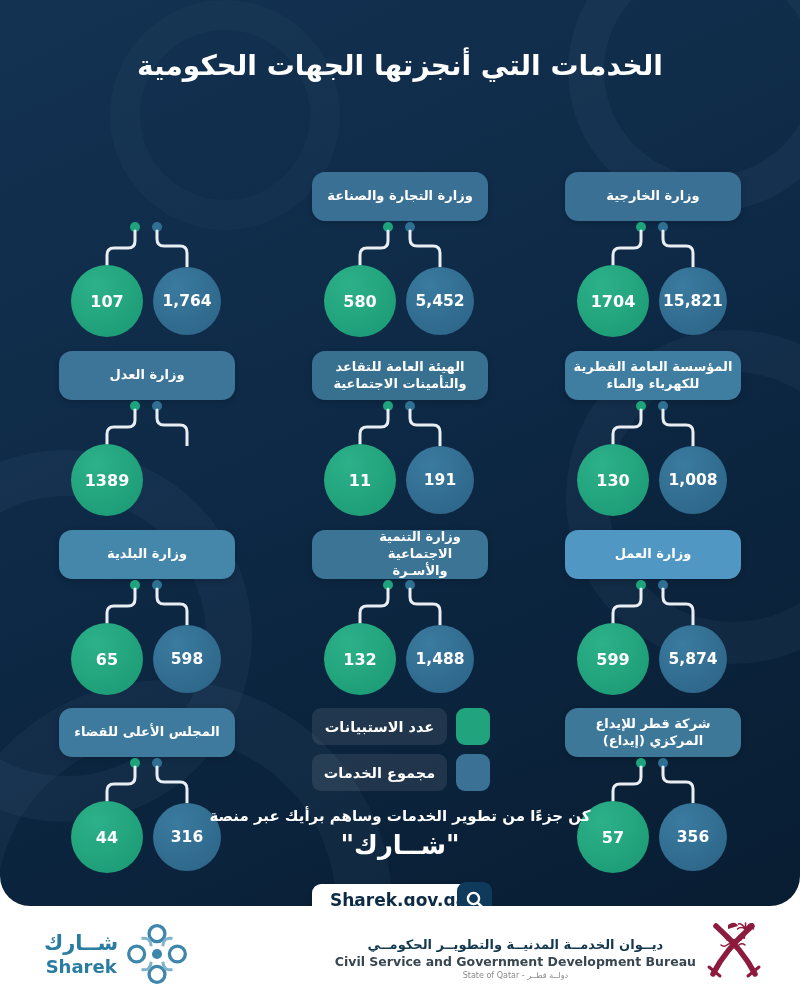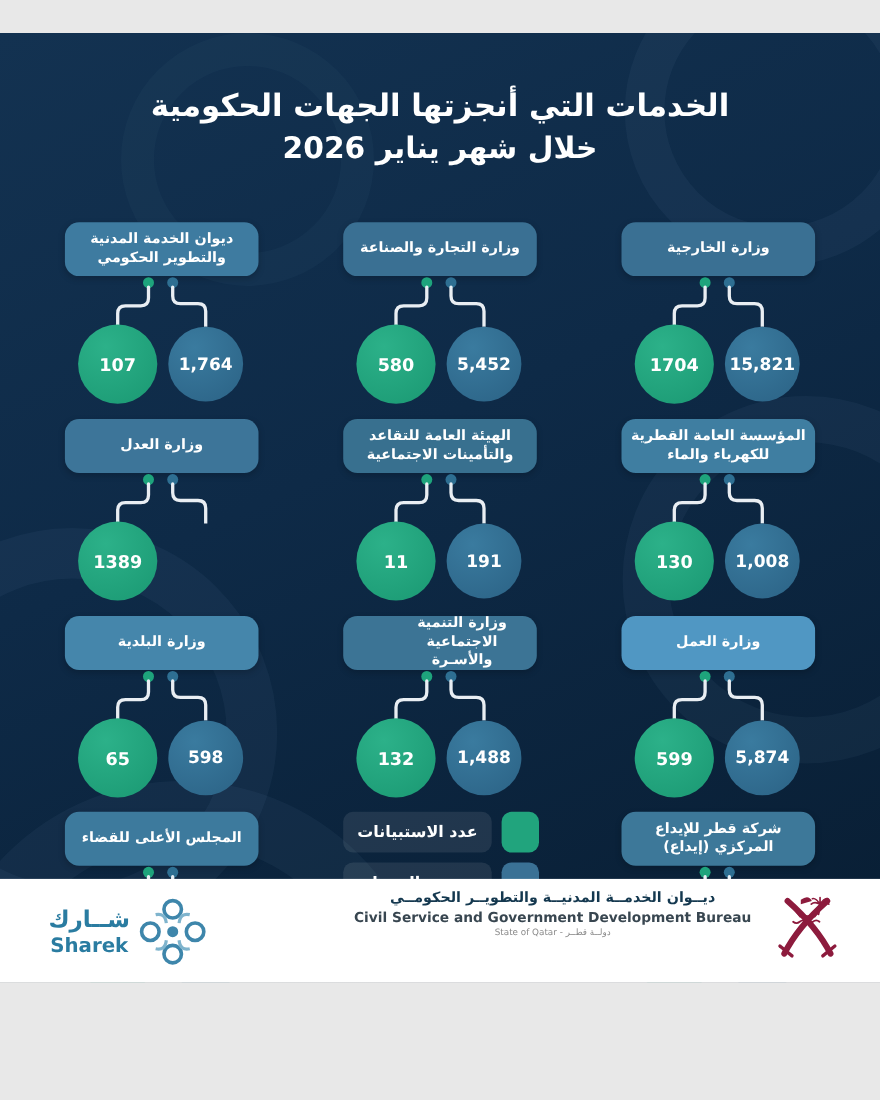--- a/index.html
+++ b/index.html
@@ -1,17 +1,17 @@
 <!DOCTYPE html>
 <html lang="ar"><head>
 <meta charset="utf-8">
 <style>
   html,body{margin:0;padding:0;background:#e8e8e8;}
-  .page{position:relative;width:800px;height:863px;background:#ffffff;overflow:hidden;
-        font-family:"DejaVu Sans",sans-serif;margin-top:30px;}
+  .page{position:relative;width:800px;height:1000px;background:#ffffff;overflow:hidden;
+        font-family:"DejaVu Sans",sans-serif;}
   
   .panel{position:absolute;top:0;left:0;right:0;height:906px;
          background:linear-gradient(155deg,#133251 0%,#0e2a47 42%,#081d32 100%);
          border-radius:0 0 30px 30px;overflow:hidden;}
   .ring{position:absolute;border-radius:50%;border-style:solid;border-color:rgba(140,180,212,0.055);}
   .ring.r-a{top:-70px;right:-50px;width:210px;height:210px;border-width:36px;}
   .ring.r-b{top:330px;right:-100px;width:250px;height:250px;border-width:42px;}
   .ring.r-c{top:450px;left:-120px;width:280px;height:280px;border-width:46px;}
   .ring.r-d{top:680px;left:-60px;width:340px;height:340px;border-width:56px;}
   .ring.r-e{top:0px;left:110px;width:170px;height:170px;border-width:30px;border-color:rgba(140,180,212,0.04);}
@@ -51,44 +51,42 @@
           font-size:17px;font-weight:bold;color:#0d2b45;box-shadow:0 1px 4px rgba(0,0,0,0.25);}
   .search-btn{position:absolute;right:-2px;top:-2px;width:35px;height:35px;background:#0f3a5c;
           border-radius:9px;display:flex;align-items:center;justify-content:center;}
   .cursor{position:absolute;left:352px;top:904px;width:24px;height:28px;}
   
   .footer{position:absolute;left:0;right:0;bottom:0;height:94px;background:#ffffff;}
   .brand{position:absolute;left:44px;top:17px;display:flex;align-items:center;gap:8px;}
   .brand-text{text-align:center;color:#2a7ca1;}
   .brand-ar{font-size:21px;font-weight:bold;line-height:25px;}
   .brand-en{font-size:18px;font-weight:bold;line-height:22px;}
-  .bureau{position:absolute;right:38px;top:10px;display:flex;align-items:flex-start;gap:23px;}
+  .bureau{position:absolute;right:38px;top:10px;display:flex;align-items:flex-end;gap:10px;}
   .bureau-text{text-align:center;}
   .bur-ar{font-size:13px;font-weight:bold;color:#14384f;}
   .bur-en{font-size:12.5px;font-weight:bold;color:#384650;margin-top:2px;}
   .bur-sm{font-size:8px;color:#8a8a8a;margin-top:2px;}
 </style>
 </head>
 <body>
 
 <div class="page">
   <div class="panel">
     <div class="ring r-a"></div>
     <div class="ring r-b"></div>
     <div class="ring r-c"></div>
     <div class="ring r-d"></div>
     <div class="ring r-e"></div>
 
     <div class="title" dir="rtl">
       <div class="l1">الخدمات التي أنجزتها الجهات الحكومية</div>
-      <div class="l2">خلال شهر يناير 2026</div>
     </div>
 
     <div class="card r1 c1">
-      <div class="banner" dir="rtl" style="background: rgb(62, 123, 160);">ديوان الخدمة المدنية والتطوير الحكومي</div>
       <svg class="conn" width="176" height="46" viewBox="0 0 176 46">
         <circle class="dg" cx="76" cy="6" r="5"></circle>
           <circle class="db" cx="98" cy="6" r="5"></circle>
         <path d="M76,10 v10 q0,7 -7,7 h-14 q-7,0 -7,7 v12"></path>
           <path d="M98,10 v8 q0,7 7,7 h16 q7,0 7,7 v14"></path>
       </svg>
       <div class="bubble green">107</div>
       <div class="bubble blue">1,764</div>
     </div>
 
@@ -215,20 +213,24 @@
       <div class="legend-row">
         <div class="legend-pill" dir="rtl">عدد الاستبيانات</div>
         <div class="legend-swatch" style="background: rgb(33, 164, 125);"></div>
       </div>
       <div class="legend-row">
         <div class="legend-pill" dir="rtl">مجموع الخدمات</div>
         <div class="legend-swatch" style="background: rgb(58, 113, 149);"></div>
       </div>
     </div>
 
+    <div class="cta" dir="rtl">
+      <div class="cl1">كن جزءًا من تطوير الخدمات وساهم برأيك عبر منصة</div>
+      <div class="cl2">"شــارك"</div>
+    </div>
   </div>
 
   <div class="searchbar">
     <span>Sharek.gov.qa</span>
     <div class="search-btn">
       <svg width="22" height="22" viewBox="0 0 22 22">
         <circle cx="9.5" cy="9.5" r="5.6" stroke="#ffffff" stroke-width="2.4" fill="none"></circle>
         <line x1="13.8" y1="13.8" x2="18.5" y2="18.5" stroke="#ffffff" stroke-width="2.6" stroke-linecap="round"></line>
       </svg>
     </div>

